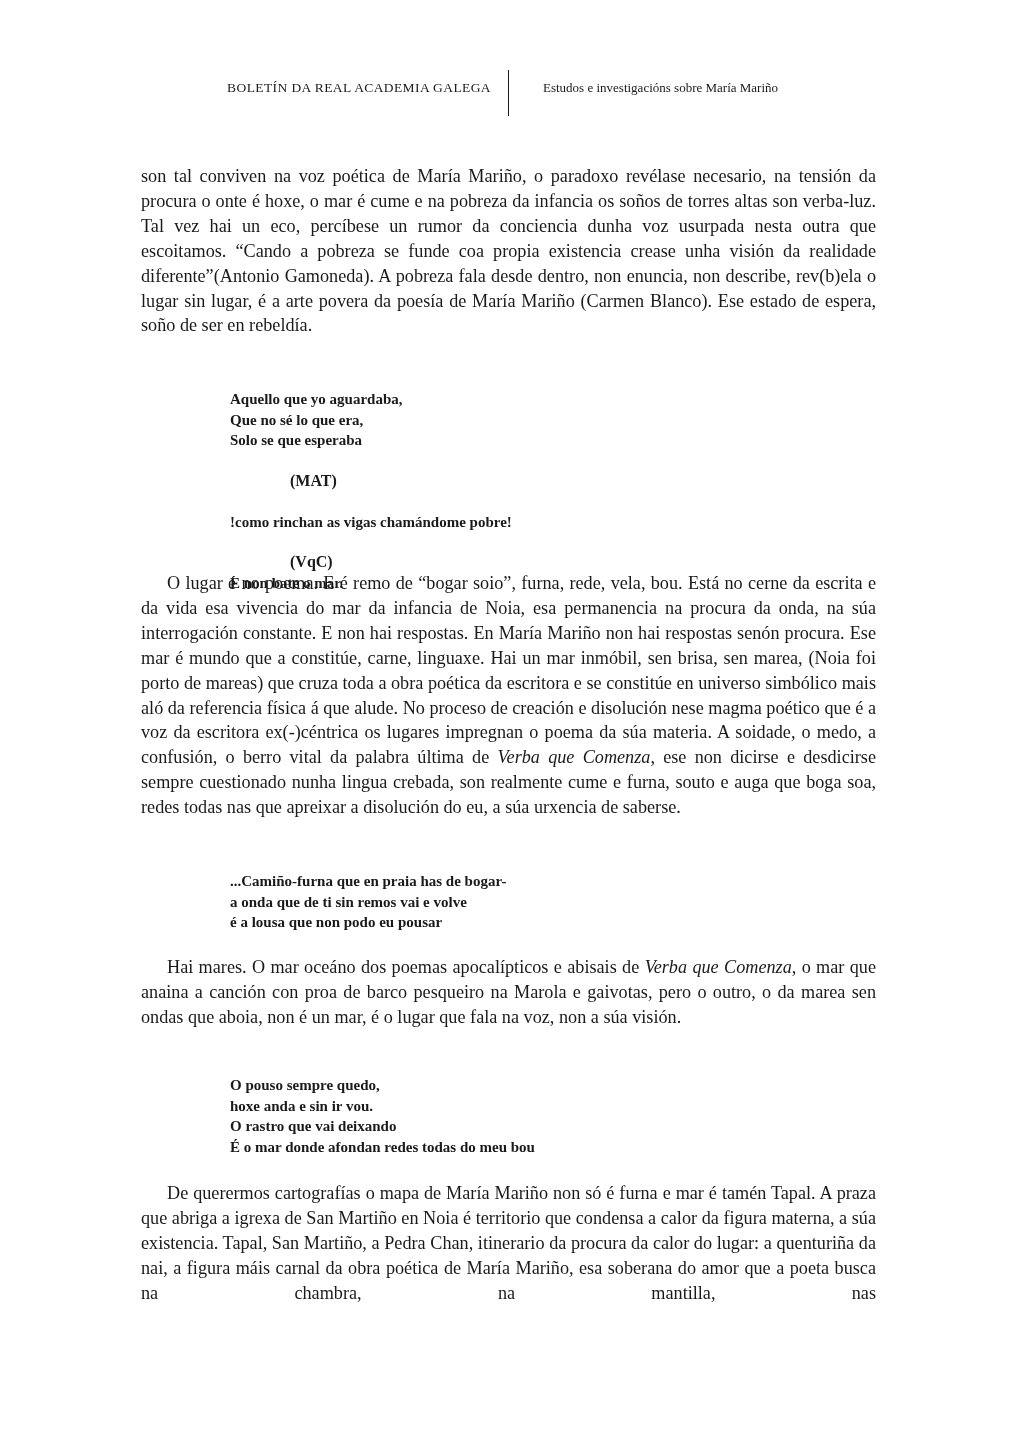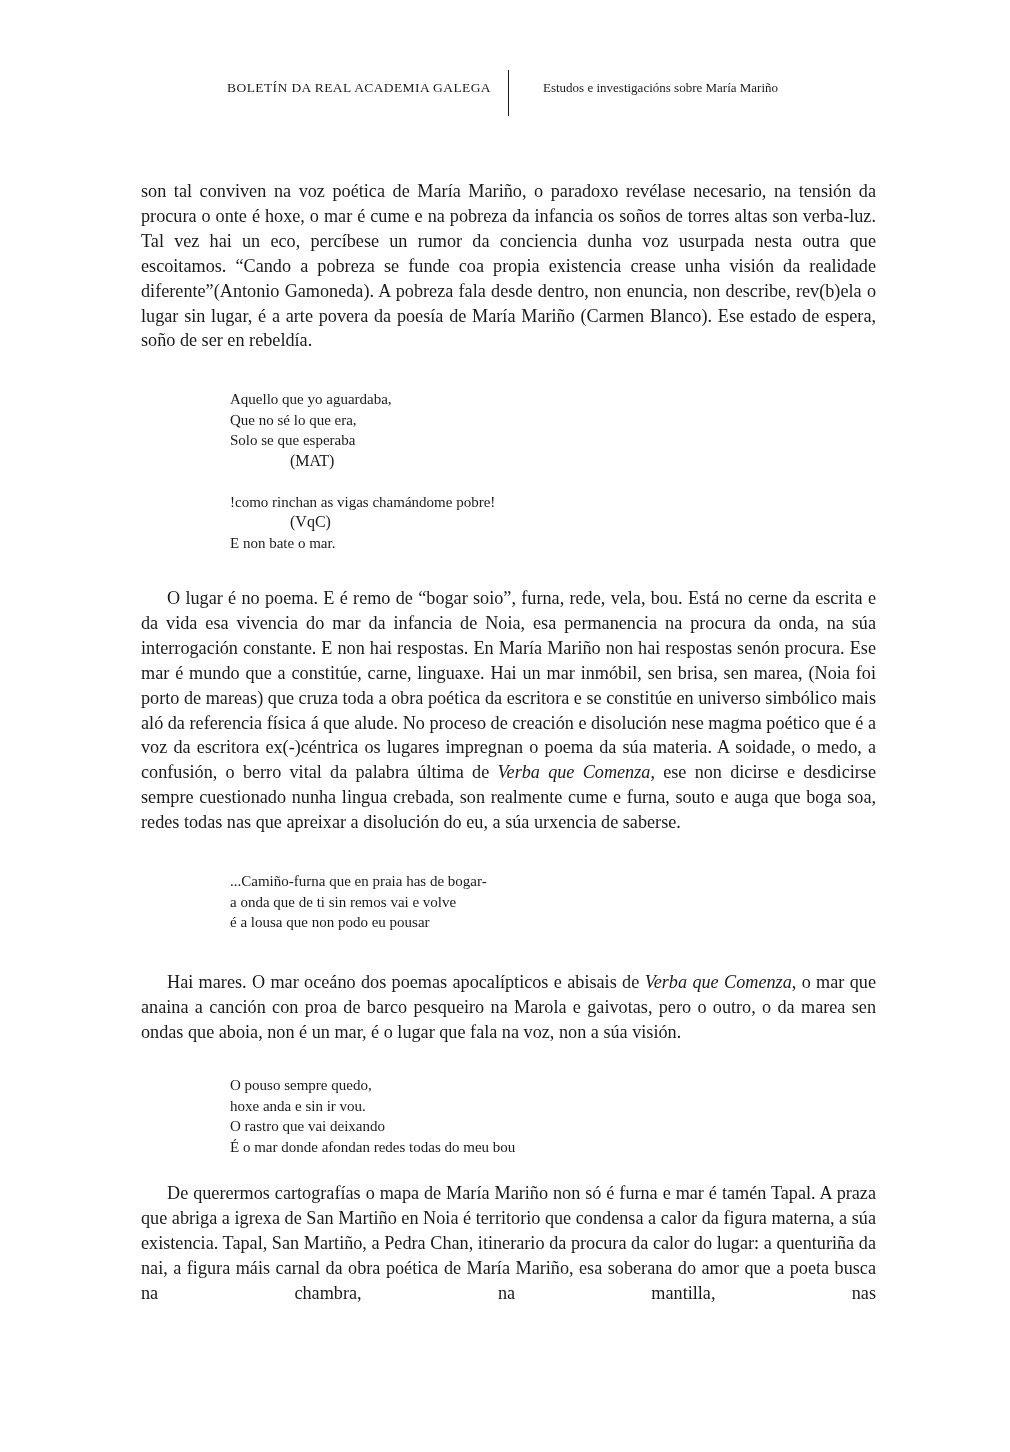--- a/index.html
+++ b/index.html
@@ -5,24 +5,24 @@
     html, body { margin: 0; padding: 0; background: #ffffff; }
     body { width: 1010px; height: 1452px; position: relative; overflow: hidden; color: #1a1a1a; }
     .page { position: absolute; left: 4px; top: 0; width: 1010px; height: 1208px; }
     .header { position: absolute; top: 70px; left: 0; width: 1010px; height: 46px; }
     .header .left { position: absolute; right: 523px; top: 10px; font-family: "Liberation Serif", serif; font-size: 13.5px; letter-spacing: 0.4px; white-space: nowrap; }
     .header .rule { position: absolute; left: 504px; top: 0; width: 1px; height: 46px; background: #1a1a1a; }
     .header .right { position: absolute; left: 523px; top: 10px; font-family: "Liberation Serif", serif; font-size: 13px; white-space: nowrap; margin-left: 16px; }
     .body-text { position: absolute; left: 137px; width: 735px; font-family: "Liberation Serif", serif; font-size: 18.2px; line-height: 24.9px; text-align: justify; }
     .body-text p { margin: 0; }
     .body-text p.indent { text-indent: 26px; }
-    .body-text .last { text-align-last: left; margin-top: 15px; }
+    .body-text .last { text-align-last: left; }
     .poem { position: absolute; left: 226px; font-family: "Liberation Serif", serif; font-size: 15px; line-height: 20.5px; }
-    .poem div { white-space: nowrap; }
-    .poem .ref { padding-left: 60px; font-size: 16px; }
+    .poem div { white-space: nowrap; font-weight: bold; }
+    .poem .ref { padding-left: 60px; font-size: 16px; margin-top: 20px; }
     .poem .gap { height: 20.5px; }
     .footer { position: absolute; top: 1340px; left: 0; width: 1010px; height: 46px; }
     .footer .num { position: absolute; right: 522px; top: 10px; font-family: "Liberation Serif", serif; font-size: 13px; white-space: nowrap; }
     .footer .rule { position: absolute; left: 504px; top: 0; width: 1px; height: 46px; background: #1a1a1a; }
     .footer .pg { position: absolute; left: 523px; top: 9px; font-family: "Liberation Serif", serif; font-size: 14px; font-weight: bold; }
     i { }
   </style>
 </head>
 <body>
 

